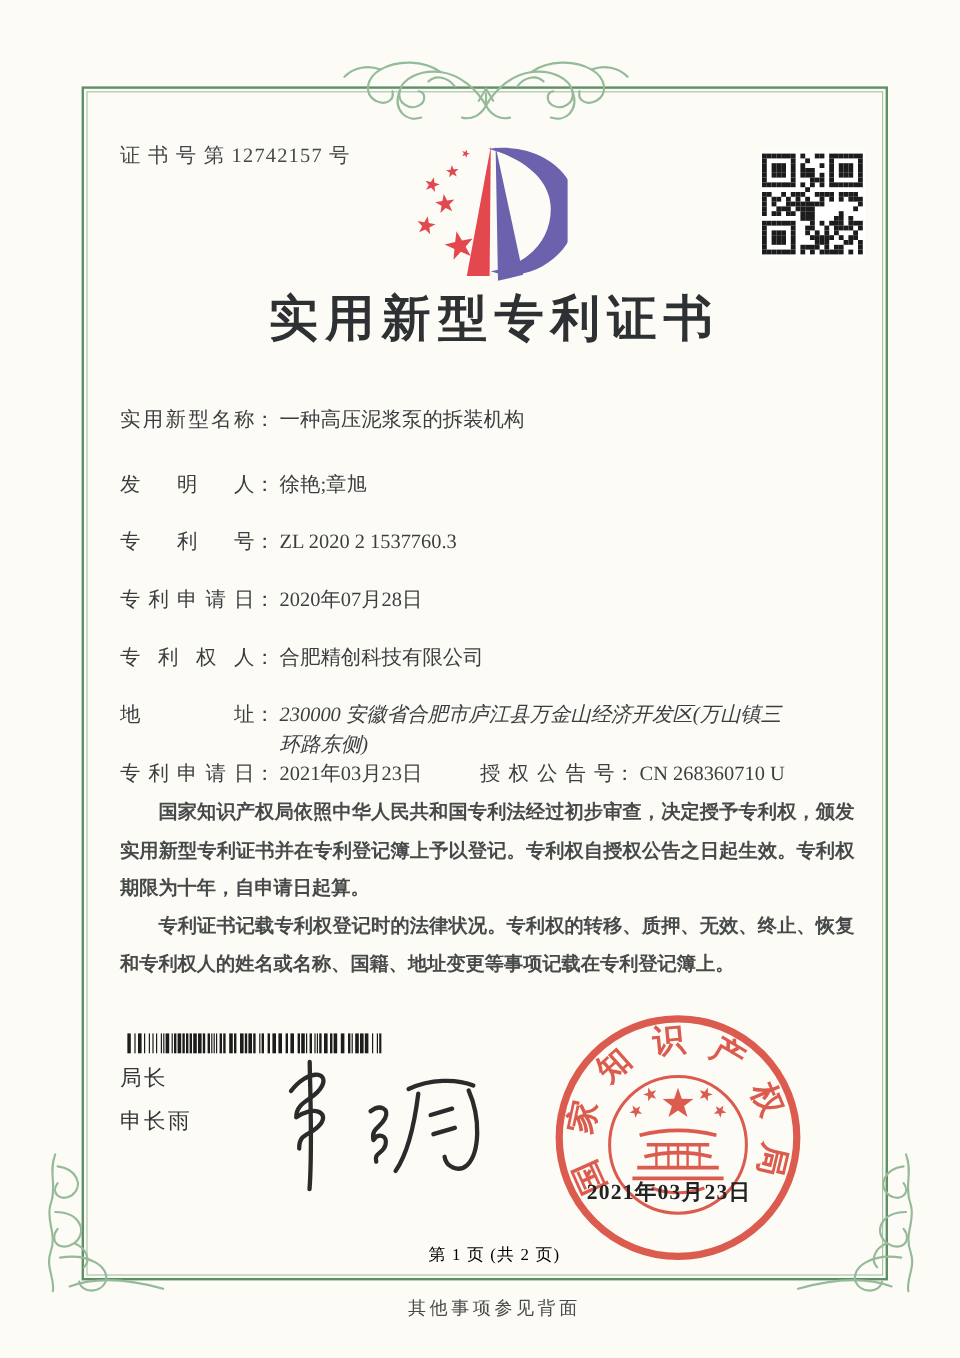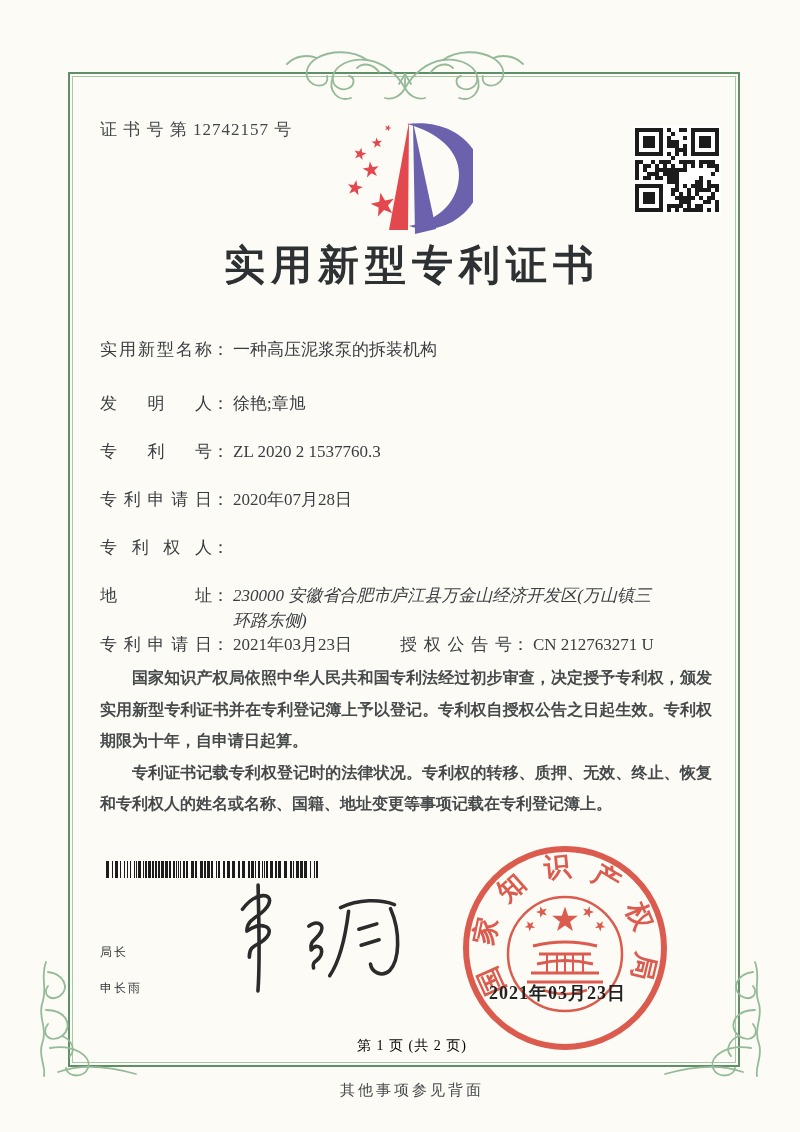--- a/index.html
+++ b/index.html
@@ -41,22 +41,22 @@
   .addr-value{ width:430px;font-style:italic; }
   .grant-pair{ display:flex; }
   .grant-pair.second{ margin-left:48px; }
   .paragraphs{
     position:absolute; left:100px; top:662px; width:612px;
     font-size:16px; line-height:31.5px; color:#474a4b; text-align:justify;
   }
   .paragraphs p{ margin:0; text-indent:2em;font-weight:bold; }
   .barcode{ position:absolute; left:106px; top:861px; }
   .signer{
-    position:absolute; left:100px; top:934px;
-    font-size:12px; color:#33373a;
+    position:absolute; left:100px; top:880px;
+    font-size:18px; color:#33373a;
     font-family:"Liberation Sans","DejaVu Sans",sans-serif;
   }
   .signer div{ line-height:36px; letter-spacing:2px; }
   .signature{ position:absolute; left:213px; top:878px; transform:rotate(-1deg); }
   .seal{ position:absolute; left:459px; top:842px; opacity:.9; }
   .seal-date{
     position:absolute; left:489px; top:981px; font-size:18px;
     color:#222; letter-spacing:1px; font-weight:600;
   }
   .page-info{
@@ -399,37 +399,38 @@
     <span class="field-value">ZL 2020 2 1537760.3</span>
   </div>
   <div class="field-row" style="top:487px">
     <span class="field-label">专利申请日</span>
       <span class="field-colon">：</span>
     <span class="field-value">2020年07月28日</span>
   </div>
   <div class="field-row" style="top:535px">
     <span class="field-label">专利权人</span>
       <span class="field-colon">：</span>
+    <span class="field-value">合肥精创科技有限公司</span>
   </div>
   <div class="field-row" style="top:583px">
     <span class="field-label">地址</span>
       <span class="field-colon">：</span>
     <span class="field-value addr-value">230000 安徽省合肥市庐江县万金山经济开发区(万山镇三环路东侧)</span>
   </div>
 
   <div class="field-row" style="top:632px">
     <span class="grant-pair">
       <span class="field-label">专利申请日</span>
         <span class="field-colon">：</span>
       <span class="field-value">2021年03月23日</span>
     </span>
     <span class="grant-pair second">
       <span class="field-label">授权公告号</span>
         <span class="field-colon">：</span>
-      <span class="field-value">CN 212763271 U</span>
+      <span class="field-value">CN 268360710 U</span>
     </span>
   </div>
 
   <div class="paragraphs">
     <p>国家知识产权局依照中华人民共和国专利法经过初步审查，决定授予专利权，颁发实用新型专利证书并在专利登记簿上予以登记。专利权自授权公告之日起生效。专利权期限为十年，自申请日起算。</p>
     <p>专利证书记载专利权登记时的法律状况。专利权的转移、质押、无效、终止、恢复和专利权人的姓名或名称、国籍、地址变更等事项记载在专利登记簿上。</p>
   </div>
 
   <svg class="barcode" width="212" height="17" viewBox="0 0 212 17">
     <g fill="#1c1c1c">

